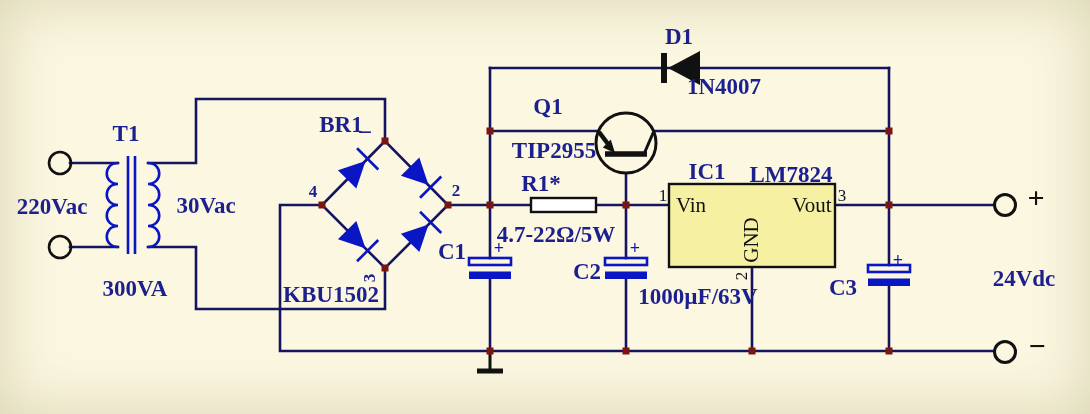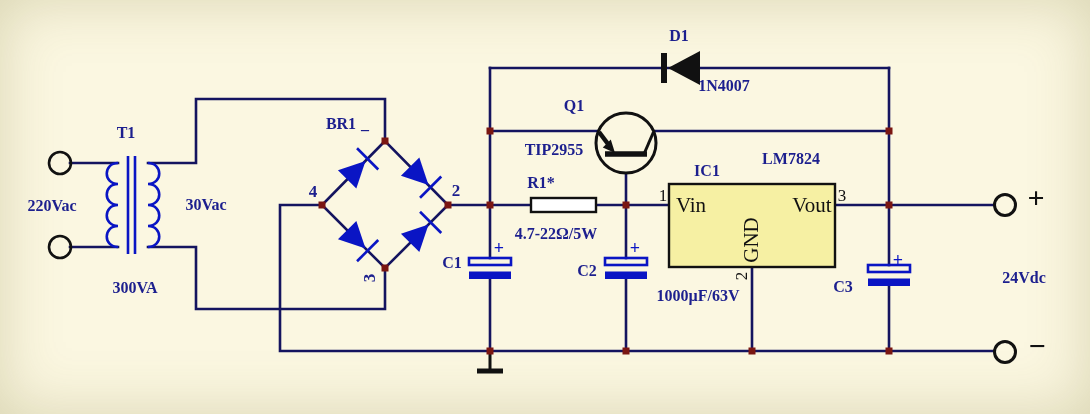--- a/index.html
+++ b/index.html
@@ -20,21 +20,21 @@
     overflow:hidden;
   }
   svg{position:absolute;left:0;top:0;}
   .w{stroke:var(--wire);stroke-width:2.6;fill:none;stroke-linecap:square;}
   .blue{stroke:var(--component-blue);stroke-width:2.6;fill:none;}
   .bluefill{fill:var(--component-blue);stroke:none;}
   .blk{stroke:var(--black);fill:none;}
   .node{fill:var(--node-red);stroke:none;}
   .lbl{
     position:absolute;transform:translate(-50%,-50%);
-    color:var(--label-navy);font-weight:bold;font-size:16px;
+    color:var(--label-navy);font-weight:bold;font-size:23px;
     white-space:nowrap;line-height:1;
   }
   .pin{font-size:17px;}
   .icpin{color:var(--black);font-weight:normal;font-size:17px;}
   .ictext{color:var(--black);font-weight:normal;font-size:21px;}
   .plusmark{color:var(--component-blue);font-size:18px;}
   .term{color:var(--black);font-size:30px;}
   .rot{transform:translate(-50%,-50%) rotate(-90deg);}
 </style>
 </head>
@@ -150,43 +150,44 @@
       <rect class="node" x="885.5" y="347.5" width="7" height="7"></rect>
     </g>
   </svg>
 
   <div class="lbl" style="left:126px;top:133px">T1</div>
   <div class="lbl" style="left:52px;top:206px">220Vac</div>
   <div class="lbl" style="left:206px;top:205px">30Vac</div>
   <div class="lbl" style="left:135px;top:288px">300VA</div>
 
   <div class="lbl" style="left:341px;top:124px">BR1</div>
+  <div class="lbl" style="left:331px;top:294px">KBU1502</div>
   <div class="lbl pin" style="left:313px;top:191px">4</div>
   <div class="lbl pin" style="left:456px;top:190px">2</div>
   <div class="lbl pin rot" style="left:369px;top:278px">3</div>
   <div class="lbl" style="left:365px;top:130px">–</div>
 
-  <div class="lbl" style="left:574px;top:106px">Q1</div>
+  <div class="lbl" style="left:548px;top:106px">Q1</div>
   <div class="lbl" style="left:554px;top:150px">TIP2955</div>
 
   <div class="lbl" style="left:541px;top:183px">R1*</div>
   <div class="lbl" style="left:556px;top:234px">4.7-22Ω/5W</div>
 
   <div class="lbl" style="left:679px;top:36px">D1</div>
   <div class="lbl" style="left:724px;top:86px">1N4007</div>
 
-  <div class="lbl" style="left:452px;top:263px">C1</div>
+  <div class="lbl" style="left:452px;top:251px">C1</div>
   <div class="lbl plusmark" style="left:499px;top:248px">+</div>
 
   <div class="lbl" style="left:587px;top:271px">C2</div>
   <div class="lbl plusmark" style="left:635px;top:248px">+</div>
   <div class="lbl" style="left:698px;top:296px">1000µF/63V</div>
 
   <div class="lbl" style="left:707px;top:171px">IC1</div>
-  <div class="lbl" style="left:791px;top:159px">LM7824</div>
+  <div class="lbl" style="left:791px;top:174px">LM7824</div>
   <div class="lbl ictext" style="left:691px;top:205px">Vin</div>
   <div class="lbl ictext" style="left:812px;top:205px">Vout</div>
   <div class="lbl ictext rot" style="left:751px;top:240px">GND</div>
   <div class="lbl icpin" style="left:663px;top:195px">1</div>
   <div class="lbl icpin rot" style="left:741px;top:276px">2</div>
   <div class="lbl icpin" style="left:842px;top:195px">3</div>
 
   <div class="lbl" style="left:843px;top:287px">C3</div>
   <div class="lbl plusmark" style="left:898px;top:260px">+</div>
 

